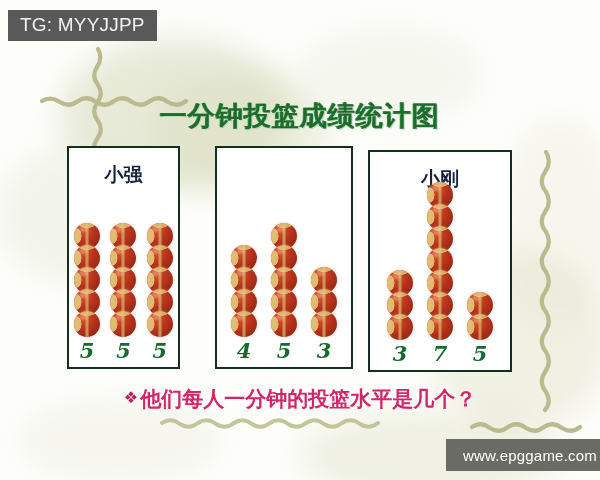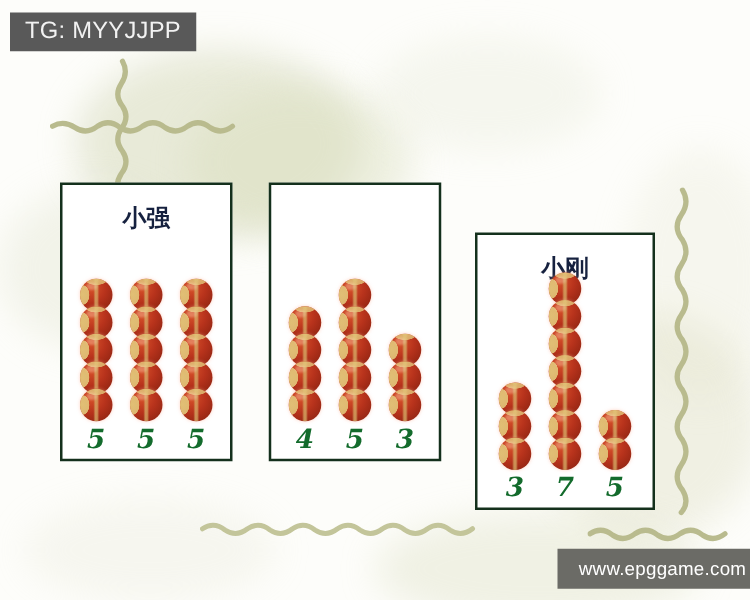--- a/index.html
+++ b/index.html
@@ -49,23 +49,23 @@
     text-shadow: 1px 1px 0 #bcd9bf, -1px 0 0 #2f8a3d;
   }
 
   
   .box {
     position: absolute;
     background: #ffffff;
     border: 2px solid #14301c;
     box-sizing: border-box;
   }
-  #box0 { left: 48px;  top: 146px; width: 138px; height: 223px; }
+  #box0 { left: 67px;  top: 146px; width: 113px; height: 223px; }
   #box1 { left: 215px; top: 146px; width: 138px; height: 223px; }
-  #box2 { left: 380px; top: 150px; width: 144px; height: 222px; margin-top: 36px; }
+  #box2 { left: 368px; top: 150px; width: 144px; height: 222px; }
 
   .box-name {
     position: absolute;
     left: 0; right: 0;
     top: 14px;
     text-align: center;
     font-family: "DejaVu Sans", sans-serif;
     font-size: 19px;
     font-weight: bold;
     color: #16213f;
@@ -210,20 +210,21 @@
   </svg>
   <svg class="vine" style="left:470px; top:415px; width:120px; height:24px;" viewBox="0 0 120 24">
     <path d="M2,12 q9,-6 18,1 q9,6 18,-1 q9,-6 18,1 q9,6 18,-1 q9,-6 18,1 q9,6 18,-1" fill="none" stroke="#b9bb8e" stroke-width="4.2" stroke-linecap="round"></path>
   </svg>
 
   <svg class="vine" style="left:160px; top:412px; width:230px; height:22px;" viewBox="0 0 230 22">
     <path d="M2,11 q9,-6 18,1 q9,6 18,-1 q9,-6 18,1 q9,6 18,-1 q9,-6 18,1 q9,6 18,-1
              q9,-6 18,1 q9,6 18,-1 q9,-6 18,1 q9,6 18,-1 q9,-6 18,1 q9,6 18,-1" fill="none" stroke="#c3c59a" stroke-width="4" stroke-linecap="round"></path>
   </svg>
 
+  <div id="title">一分钟投篮成绩统计图</div>
 
   <div class="box" id="box0">
     <div class="box-name">小强</div>
     <div class="cols">
       <div class="col">
         <div class="ball"></div>
         <div class="ball"></div>
         <div class="ball"></div>
         <div class="ball"></div>
         <div class="ball"></div>
@@ -300,17 +301,20 @@
         <div class="ball"></div>
       </div>
     </div>
     <div class="labels">
       <div class="lbl">3</div>
       <div class="lbl">7</div>
       <div class="lbl">5</div>
     </div>
   </div>
 
+  <div id="question">
+    <span class="bullet">❖</span><span>他们每人一分钟的投篮水平是几个？</span>
+  </div>
 
   <div id="tg-tag">TG: MYYJJPP</div>
   <div id="watermark">www.epggame.com</div>
 
 </div>
 
 </body></html>

